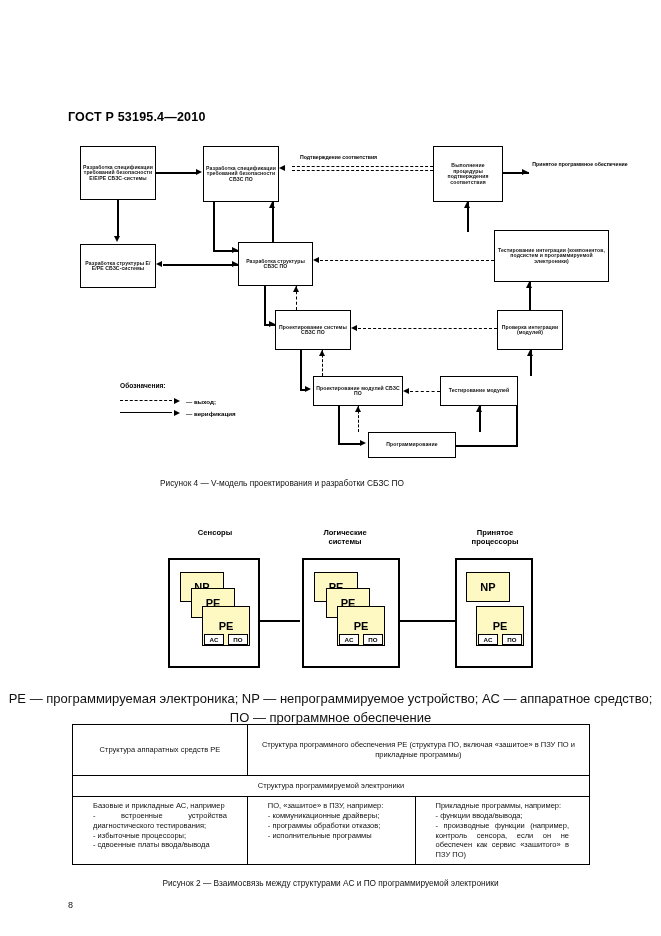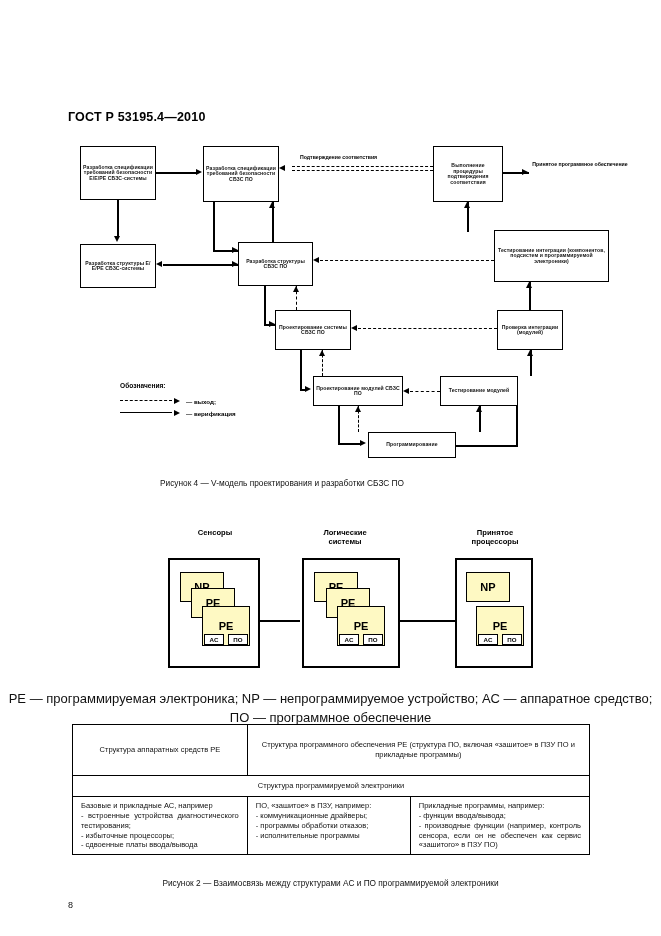--- a/index.html
+++ b/index.html
@@ -77,21 +77,21 @@
 
   .fig5-note{
     position:absolute;width:661px;text-align:center;font-size:13px;line-height:1.45;color:#111;
   }
 
   
   .tbl{
     position:absolute;left:72px;top:676px;width:518px;
     border-collapse:collapse;font-size:7.5px;color:#111;
   }
-  .tbl td{border:1px solid #000;padding:4px 8px;vertical-align:top;line-height:1.32;}
+  .tbl td{border:1px solid #000;padding:4px 20px;vertical-align:top;line-height:1.32;}
   .tbl td.ctr{text-align:center;vertical-align:middle;}
   .tbl td.just{text-align:justify;text-align-last:left;}
   .tbl .hrow td{padding:5px 6px;}
 
   .cap5{position:absolute;width:661px;top:830px;text-align:center;font-size:8.3px;color:#111;}
   .pgnum{position:absolute;left:68px;top:852px;font-size:9px;color:#111;}
 </style>
 </head>
 <body>
 

